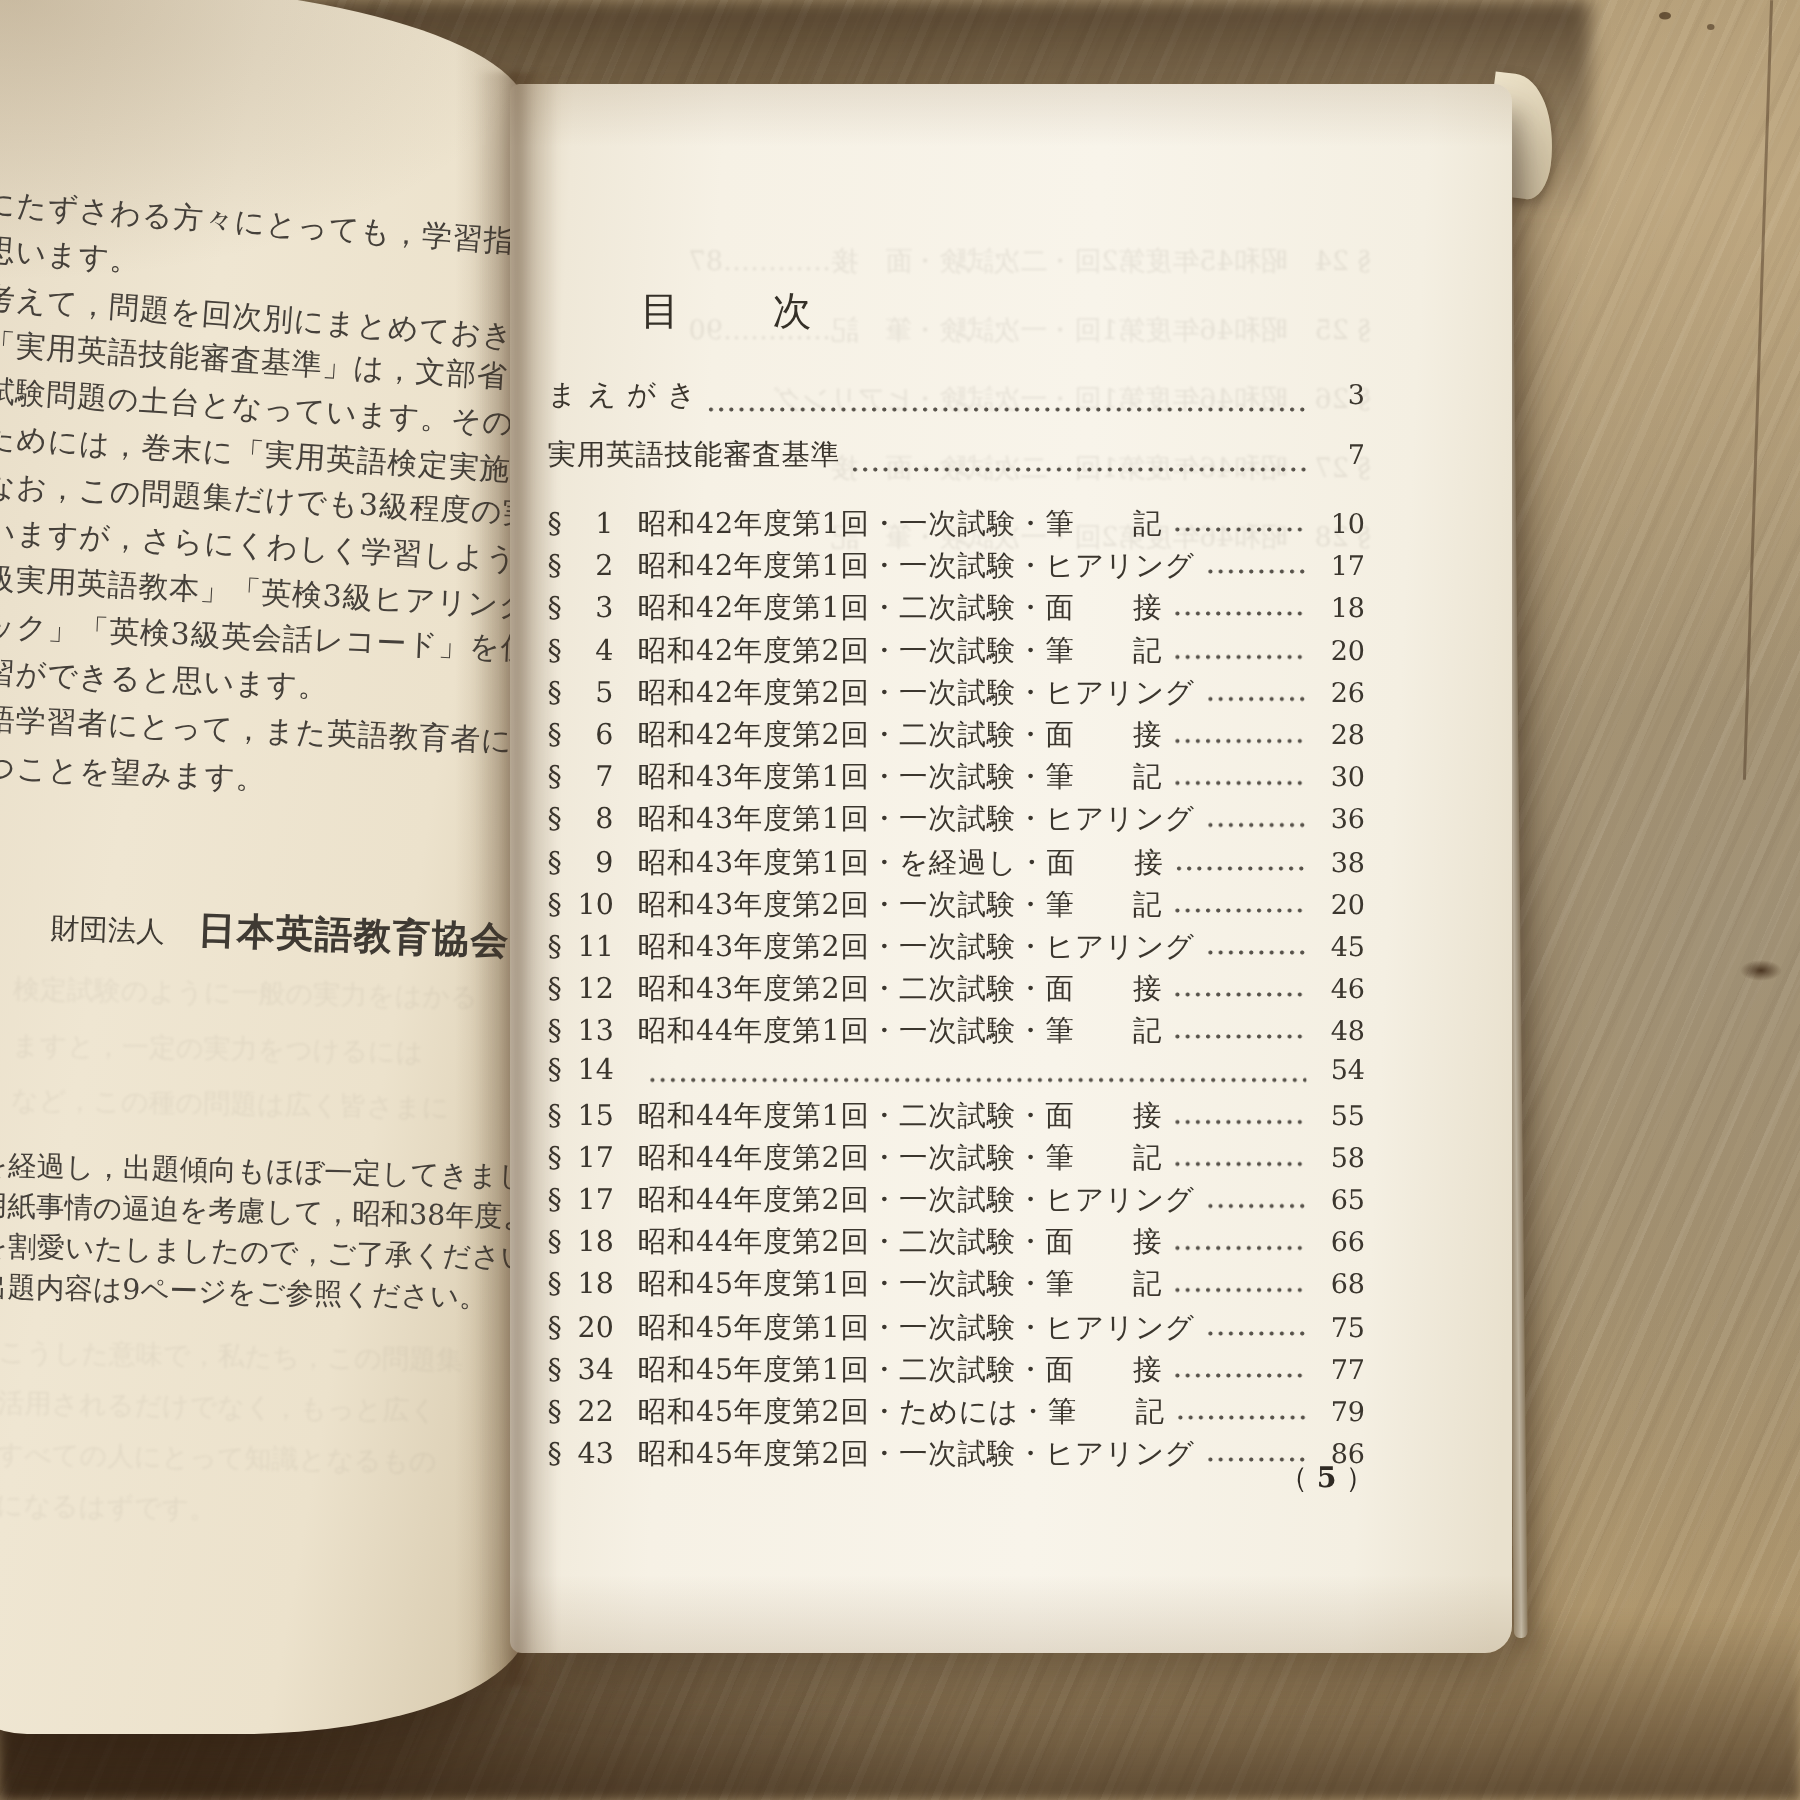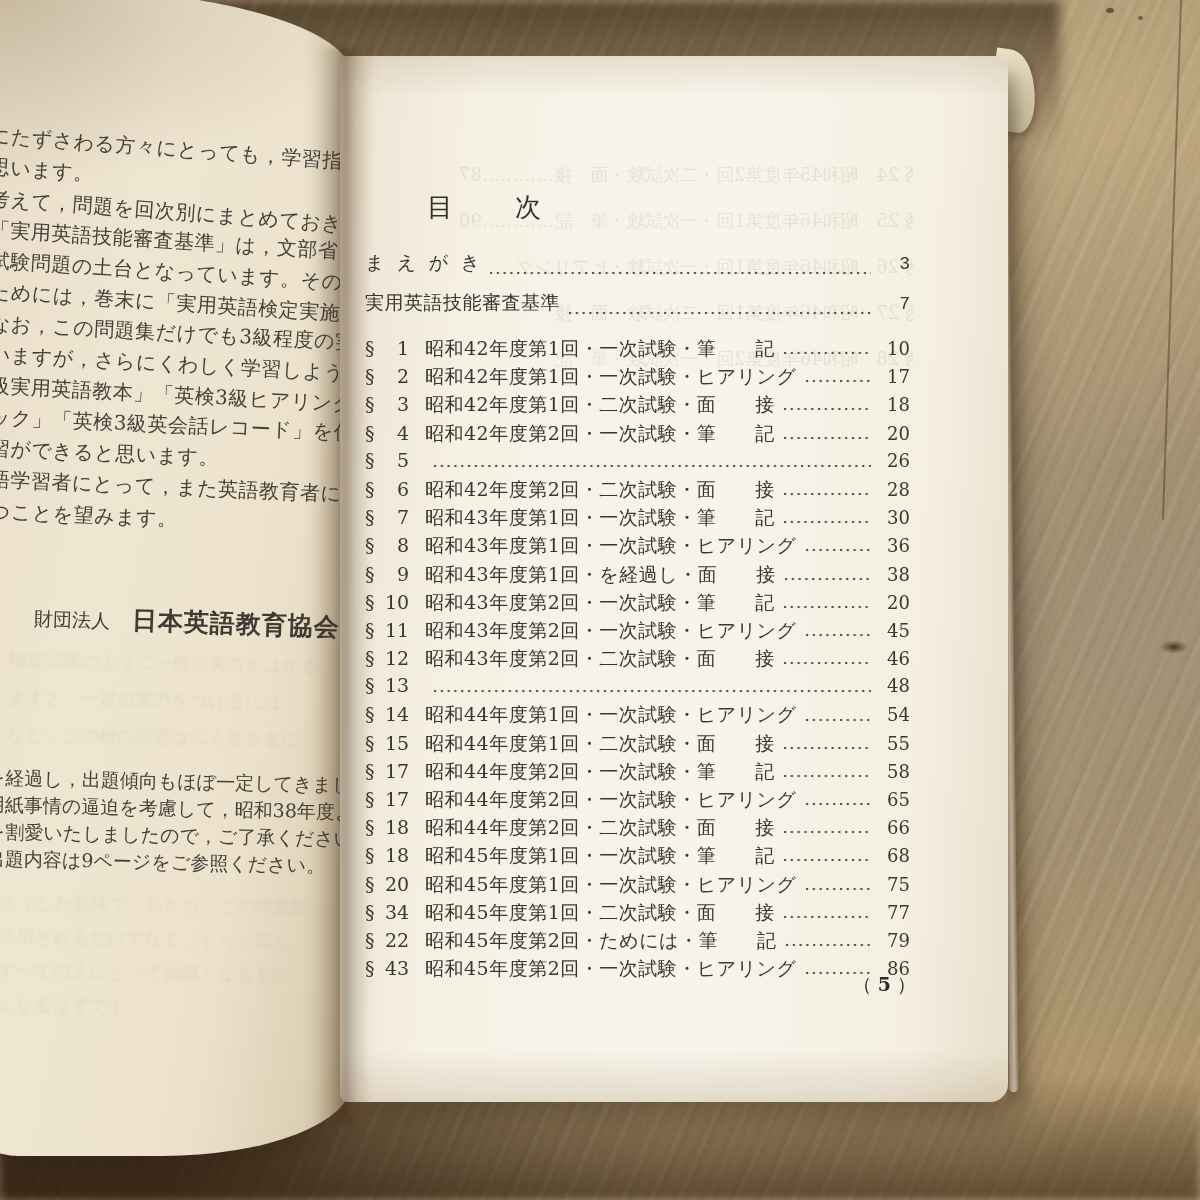--- a/index.html
+++ b/index.html
@@ -64,21 +64,21 @@
   .lp-bottom .lp-line{transform:rotate(1.2deg);}
   .lp-ghost{position:absolute;color:#7a7164;opacity:.09;filter:blur(.8px);font-size:18px;line-height:37px;white-space:nowrap;transform:rotate(1deg);}
   .lp-ghost.mid{left:30px;top:656px;}
   .lp-ghost.bot{left:20px;top:900px;line-height:34px;}
 
   
   .rp-ghost{position:absolute;left:18px;top:96px;width:556px;color:#6f675a;opacity:.12;filter:blur(.7px);
     font-size:18px;line-height:46px;transform:scaleX(-1);white-space:nowrap;}
   .rp-title{position:absolute;left:25px;top:134px;width:545px;text-align:left;
     color:#353028;font-size:26px;letter-spacing:62px;text-indent:62px;white-space:nowrap;}
-  .toc-front{position:absolute;left:25px;top:194px;width:545px;color:#3b362e;font-family:Liberation Mono, monospace;}
+  .toc-front{position:absolute;left:25px;top:194px;width:545px;color:#3b362e;}
   .toc-front .toc-row{height:40px;}
   .toc-list{position:absolute;left:25px;top:280px;width:545px;color:#3b362e;}
   .toc-row{display:flex;align-items:baseline;font-size:19px;height:28.2px;white-space:nowrap;}
   .toc-sec{width:20px;flex:0 0 auto;}
   .toc-num{width:24px;flex:0 0 auto;text-align:right;margin-right:16px;}
   .toc-label{flex:0 0 auto;letter-spacing:.5px;}
   .leader{flex:1 1 auto;align-self:center;height:12px;margin:0 5px 0 8px;
     background-image:radial-gradient(circle at 2px 9px, #57524a 1.1px, transparent 1.6px);
     background-size:6.8px 12px;background-repeat:repeat-x;}
   .toc-page{flex:0 0 auto;width:34px;text-align:right;font-size:18px;}
@@ -184,20 +184,21 @@
         <div class="toc-row">
         <span class="toc-sec">§</span>
         <span class="toc-num">4</span>
         <span class="toc-label">昭和42年度第2回・一次試験・筆　　記</span>
         <span class="leader"></span>
         <span class="toc-page">20</span>
       </div>
         <div class="toc-row">
         <span class="toc-sec">§</span>
         <span class="toc-num">5</span>
+        <span class="toc-label">昭和42年度第2回・一次試験・ヒアリング</span>
         <span class="leader"></span>
         <span class="toc-page">26</span>
       </div>
         <div class="toc-row">
         <span class="toc-sec">§</span>
         <span class="toc-num">6</span>
         <span class="toc-label">昭和42年度第2回・二次試験・面　　接</span>
         <span class="leader"></span>
         <span class="toc-page">28</span>
       </div>
@@ -239,27 +240,27 @@
         <div class="toc-row">
         <span class="toc-sec">§</span>
         <span class="toc-num">12</span>
         <span class="toc-label">昭和43年度第2回・二次試験・面　　接</span>
         <span class="leader"></span>
         <span class="toc-page">46</span>
       </div>
         <div class="toc-row">
         <span class="toc-sec">§</span>
         <span class="toc-num">13</span>
+        <span class="toc-label">昭和44年度第1回・一次試験・筆　　記</span>
         <span class="leader"></span>
         <span class="toc-page">48</span>
       </div>
         <div class="toc-row">
         <span class="toc-sec">§</span>
         <span class="toc-num">14</span>
-        <span class="toc-label">昭和44年度第1回・一次試験・ヒアリング</span>
         <span class="leader"></span>
         <span class="toc-page">54</span>
       </div>
         <div class="toc-row">
         <span class="toc-sec">§</span>
         <span class="toc-num">15</span>
         <span class="toc-label">昭和44年度第1回・二次試験・面　　接</span>
         <span class="leader"></span>
         <span class="toc-page">55</span>
       </div>

